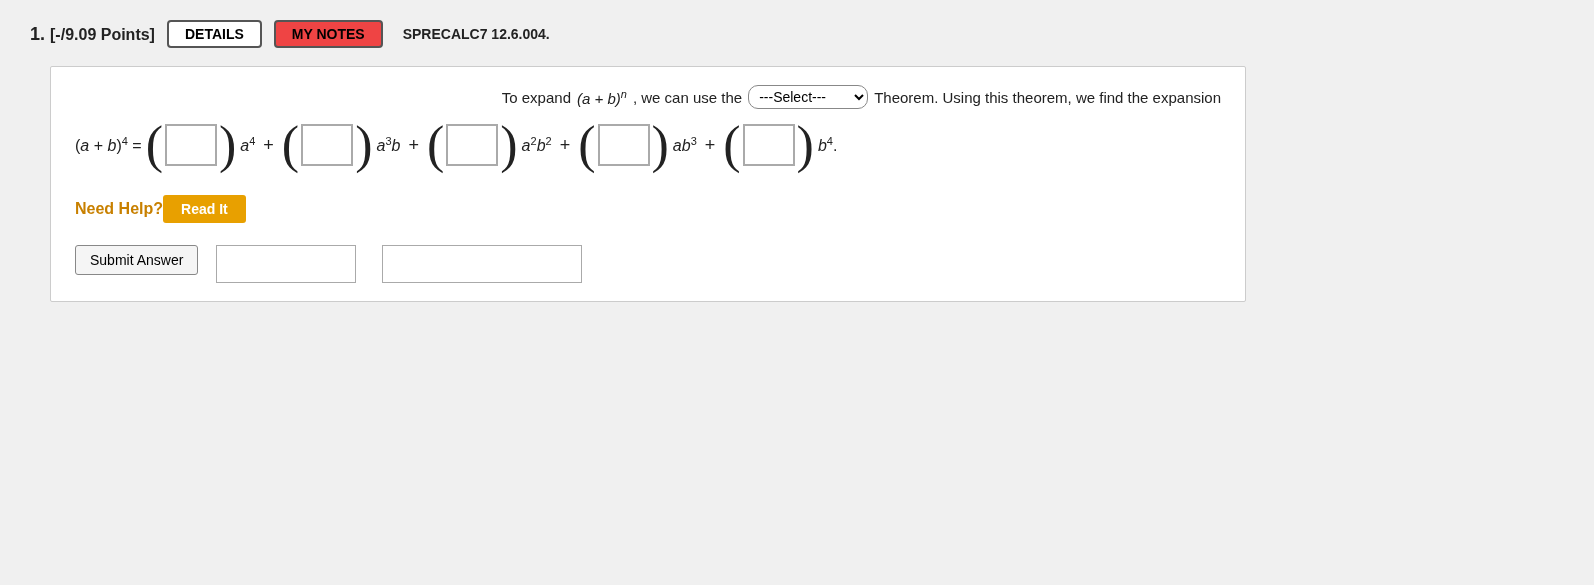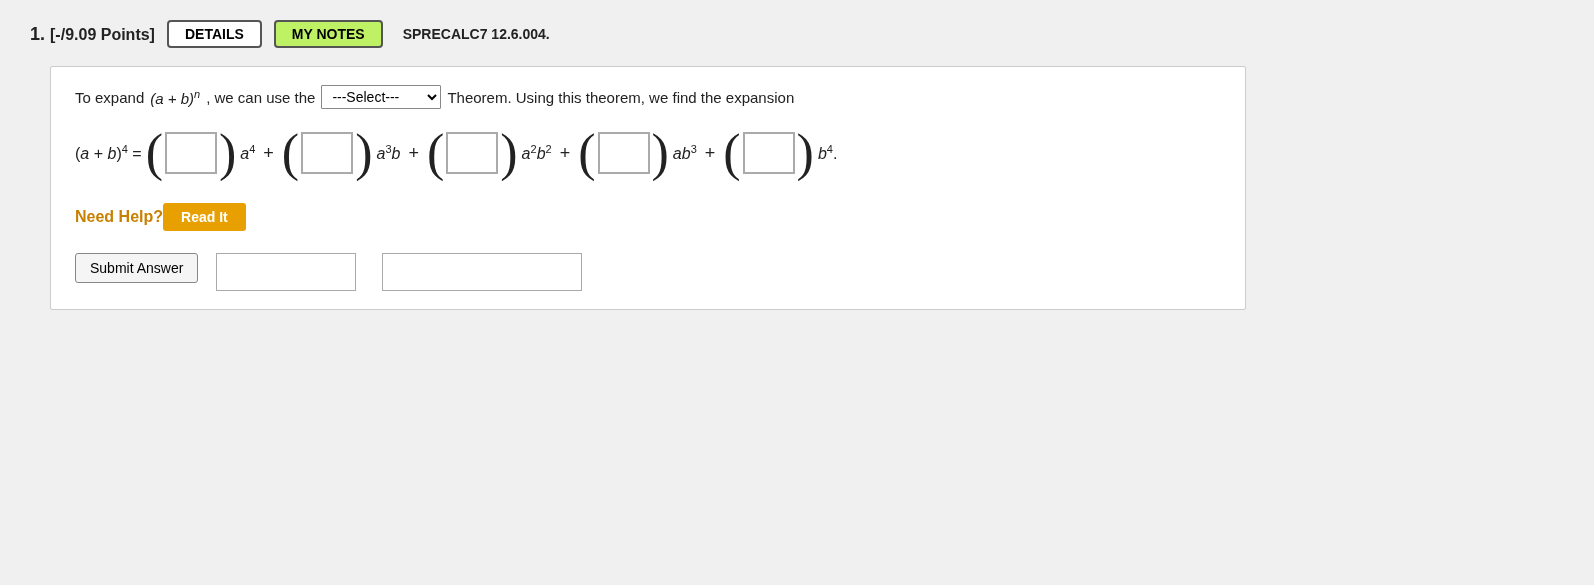--- a/index.html
+++ b/index.html
@@ -29,54 +29,55 @@
       border: 2px solid #555;
       background: #fff;
       padding: 4px 16px;
       font-size: 14px;
       font-weight: bold;
       cursor: pointer;
       border-radius: 4px;
     }
     .btn-my-notes {
       border: 2px solid #555;
-      background: #bef264;
+      background: #ef4444;
       padding: 4px 16px;
       font-size: 14px;
       font-weight: bold;
       cursor: pointer;
       border-radius: 4px;
     }
     .question-code {
       font-weight: bold;
       font-size: 14px;
       margin-left: 8px;
     }
     .question-body {
       background: #fff;
       border: 1px solid #ccc;
       padding: 18px 24px;
       margin-left: 20px;
       border-radius: 2px;
     }
     .intro-text {
       font-size: 15px;
-      margin-bottom: 18px;
+      margin-bottom: 10px;
       display: flex;
       align-items: center;
       flex-wrap: wrap;
       gap: 6px;
+      justify-content: flex-end;
     }
     .select-dropdown {
       border: 1px solid #888;
       background: #fff;
       padding: 2px 6px;
       font-size: 14px;
       cursor: pointer;
-      border-radius: 1px;
+      border-radius: 10px;
       min-width: 120px;
     }
     .math-row {
       display: flex;
       align-items: center;
       flex-wrap: wrap;
       gap: 4px;
       font-size: 16px;
       margin-bottom: 24px;
     }

